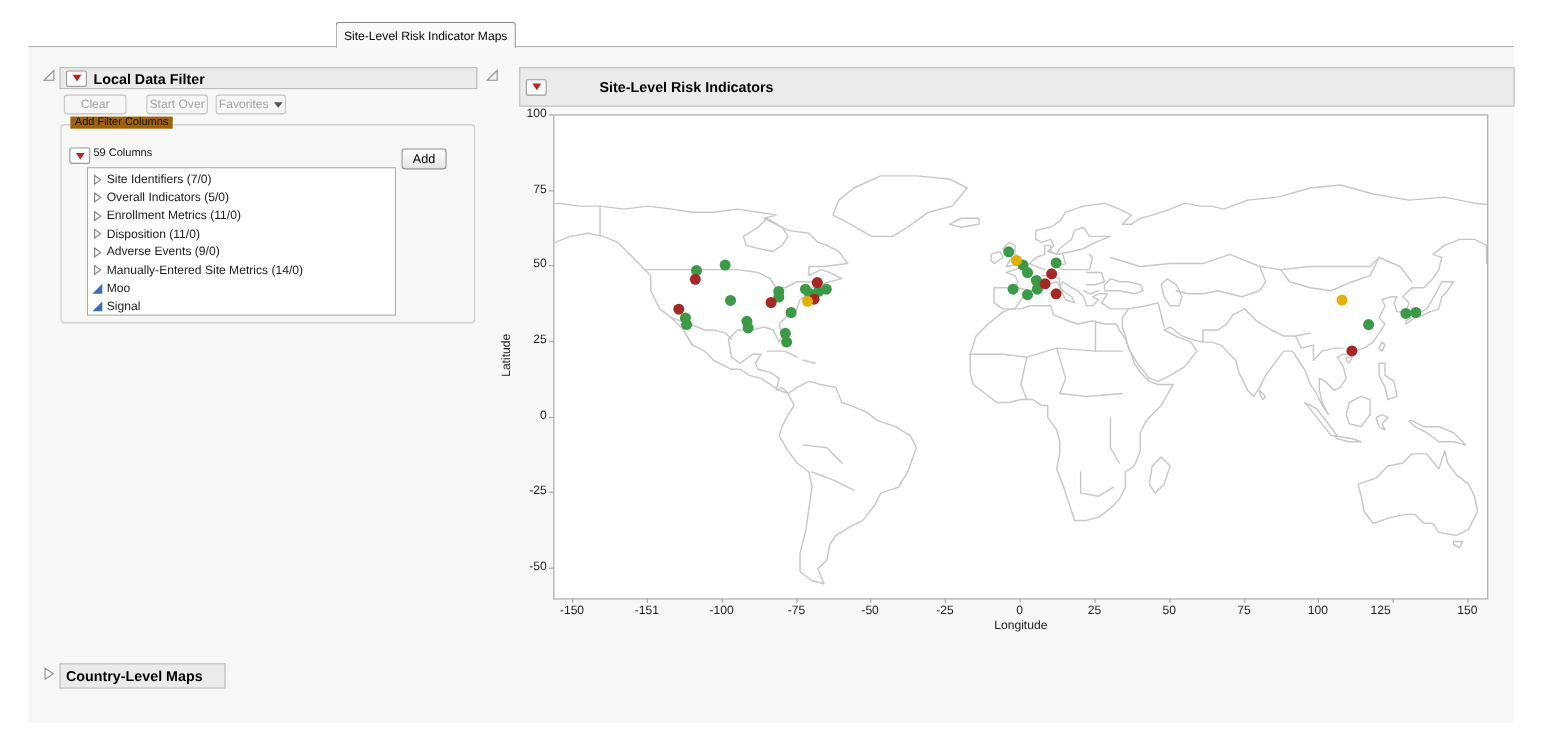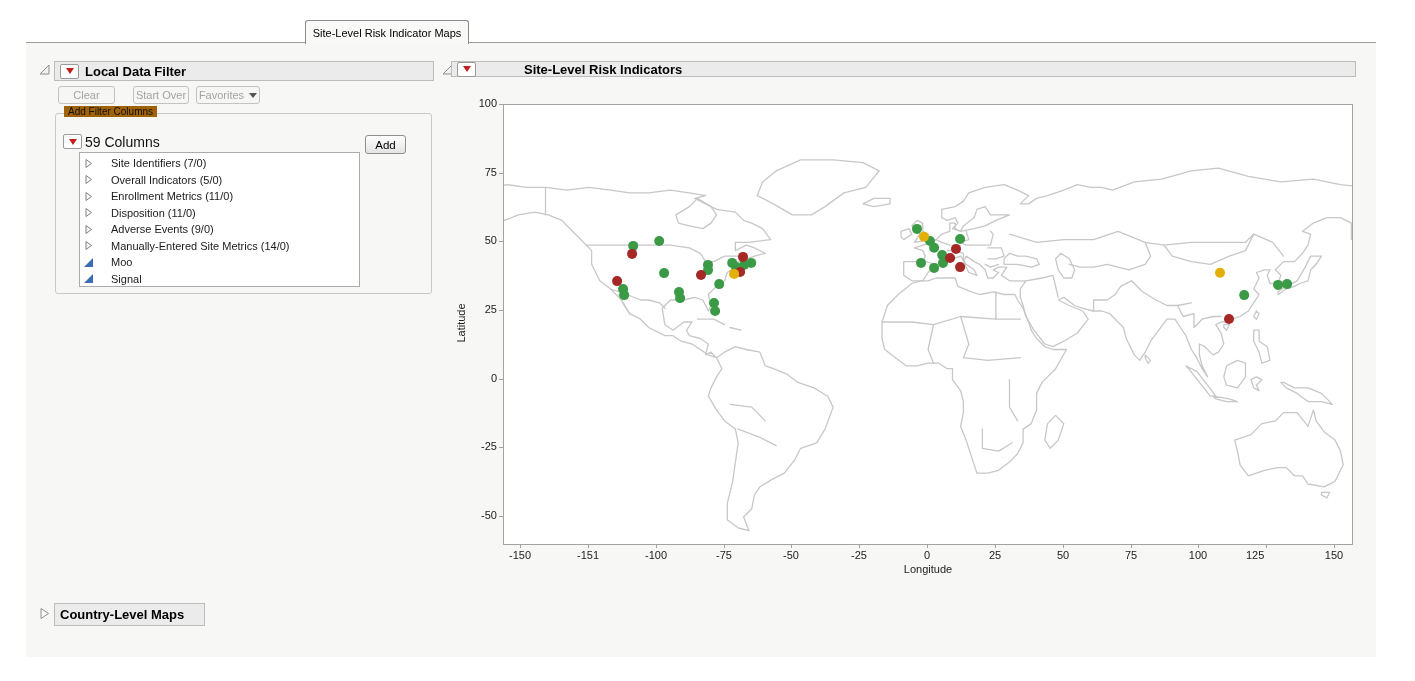--- a/index.html
+++ b/index.html
@@ -17,21 +17,21 @@
        display:flex;align-items:center;justify-content:center;flex:0 0 auto;cursor:pointer;}
   .redtri{width:0;height:0;border-left:4px solid transparent;border-right:4px solid transparent;
        border-top:6px solid #c41f1f;}
   .btn-disabled{border:1px solid #c3c3c3;border-radius:3px;color:#a3a3a3;font-size:11px;
        background:#f6f6f5;display:flex;align-items:center;justify-content:center;box-sizing:border-box;gap:5px;}
   .btn{border:1px solid #8f8f8f;border-radius:3px;background:linear-gradient(#fefefe,#e4e4e4);
        font-size:11.5px;color:#000;display:flex;align-items:center;justify-content:center;box-sizing:border-box;}
   .groupbox{border:1px solid #c9c9c9;border-radius:3px;box-sizing:border-box;}
   .legend{position:absolute;top:-8px;left:8px;background:#a16207;padding:0 4px;font-size:10px;color:#111;}
   .listbox{background:#fff;border:1px solid #ababab;box-sizing:border-box;overflow:hidden;padding-top:2px;}
-  .list-item{display:flex;align-items:center;height:16.5px;padding-left:3px;gap:17px;
+  .list-item{display:flex;align-items:center;height:16.5px;padding-left:3px;gap:3px;
        font-size:11px;color:#1a1a1a;white-space:nowrap;cursor:default;}
   .tick-label{position:absolute;font-size:11px;color:#1c1c1c;}
   .tick-mark{position:absolute;background:#a2a2a2;}
   .axis-title{position:absolute;font-size:11px;color:#1c1c1c;text-align:center;}
   #plot{left:503px;top:104px;width:848px;height:439px;background:#fff;border:1px solid #a2a2a2;box-sizing:content-box;}
   .caret{width:0;height:0;border-left:4px solid transparent;border-right:4px solid transparent;
        border-top:5px solid #555;}
 </style>
 </head>
 <body>
@@ -65,21 +65,21 @@
     <span>Favorites</span>
     <span class="caret"></span>
   </div>
 
   <div class="abs groupbox" style="left:55px;top:113px;width:377px;height:181px;">
     <span class="legend">Add Filter Columns</span>
   </div>
   <span class="abs redbtn" style="left:63px;top:134px;">
       <span class="redtri"></span>
     </span>
-  <div class="abs" style="left:85px;top:134px;font-size:14px;color:#111;">59 Columns</div>
+  <div class="abs" style="left:85px;top:134px;font-size:10px;color:#111;">59 Columns</div>
   <div class="abs btn" style="left:365px;top:135px;width:41px;height:19px;">
     <span>Add</span>
   </div>
   <div class="abs listbox" id="filter-list" style="left:79px;top:152px;width:281px;height:135px;">
       <div class="list-item">
         <svg width="11" height="11">
           <path d="M3 1.5 L8.5 5.5 L3 9.5 Z" fill="#fdfdfd" stroke="#7f7f7f"></path>
         </svg>
         <span>Site Identifiers (7/0)</span>
       </div>
@@ -134,21 +134,21 @@
   </div>
   <div class="abs hdr" style="left:54px;top:603px;width:151px;height:23px;">
     <span class="hdr-title">Country-Level Maps</span>
   </div>
 
   <div class="abs" style="left:441px;top:62px;width:13px;height:13px;">
     <svg width="13" height="13">
         <path d="M11 2 L11 11 L2 11 Z" fill="#f2f2f1" stroke="#8f8f8f" stroke-width="1"></path>
       </svg>
   </div>
-  <div class="abs hdr" style="left:451px;top:61px;width:905px;height:16px;gap:48px;">
+  <div class="abs hdr" style="left:472px;top:61px;width:905px;height:36px;gap:48px;">
     <span class="redbtn">
         <span class="redtri"></span>
       </span>
     <span class="hdr-title">Site-Level Risk Indicators</span>
   </div>
 
   <div class="abs" id="plot">
     <svg id="map-svg" width="848" height="439" viewBox="0 0 848 439">
         <polyline points="-23.6,93.4 -10.0,107.1 0.8,115.4 14.4,109.9 30.7,107.1 44.2,109.9 57.8,115.4 68.6,126.3 79.5,137.3 87.6,145.6 87.6,159.3 95.8,175.8 106.6,184.0 117.5,195.0 125.6,208.7 136.5,214.2 144.6,222.5 160.9,230.7 169.0,230.7 177.2,236.2 188.0,239.0 196.2,244.5 204.3,249.9 212.5,252.7 207.0,247.2 201.6,249.9 204.3,239.0 196.2,233.5 185.3,230.7 182.6,225.2 188.0,217.0 179.9,217.0 169.0,225.2 160.9,219.7 158.2,203.3 166.3,195.0 179.9,195.0 190.7,192.3 198.9,195.0 204.3,206.0 207.0,200.5 204.3,189.5 212.5,181.3 220.6,175.8 223.3,167.5 231.4,162.1 234.2,156.6 242.3,153.8 250.4,151.1 261.3,148.3 250.4,142.8 242.3,140.1 231.4,145.6 231.4,137.3 245.0,137.3 266.7,134.6 258.6,123.6 247.7,118.1 239.6,115.4 231.4,107.1 212.5,104.4 201.6,98.9 190.7,93.4 201.6,90.6 185.3,87.9 166.3,85.1 144.6,87.9 125.6,87.9 106.6,85.1 84.9,82.4 63.2,85.1 41.5,82.4 22.5,82.4 3.5,79.7 -12.8,82.4 -23.6,93.4" fill="none" stroke="#c7c7c7" stroke-width="1.3" stroke-linejoin="round" stroke-linecap="round"></polyline>
         <polyline points="193.5,93.4 185.3,101.6 171.8,109.9 174.5,118.1 185.3,120.9 198.9,123.6 207.0,118.1 212.5,109.9 207.0,101.6 193.5,93.4" fill="none" stroke="#c7c7c7" stroke-width="1.3" stroke-linejoin="round" stroke-linecap="round"></polyline>

